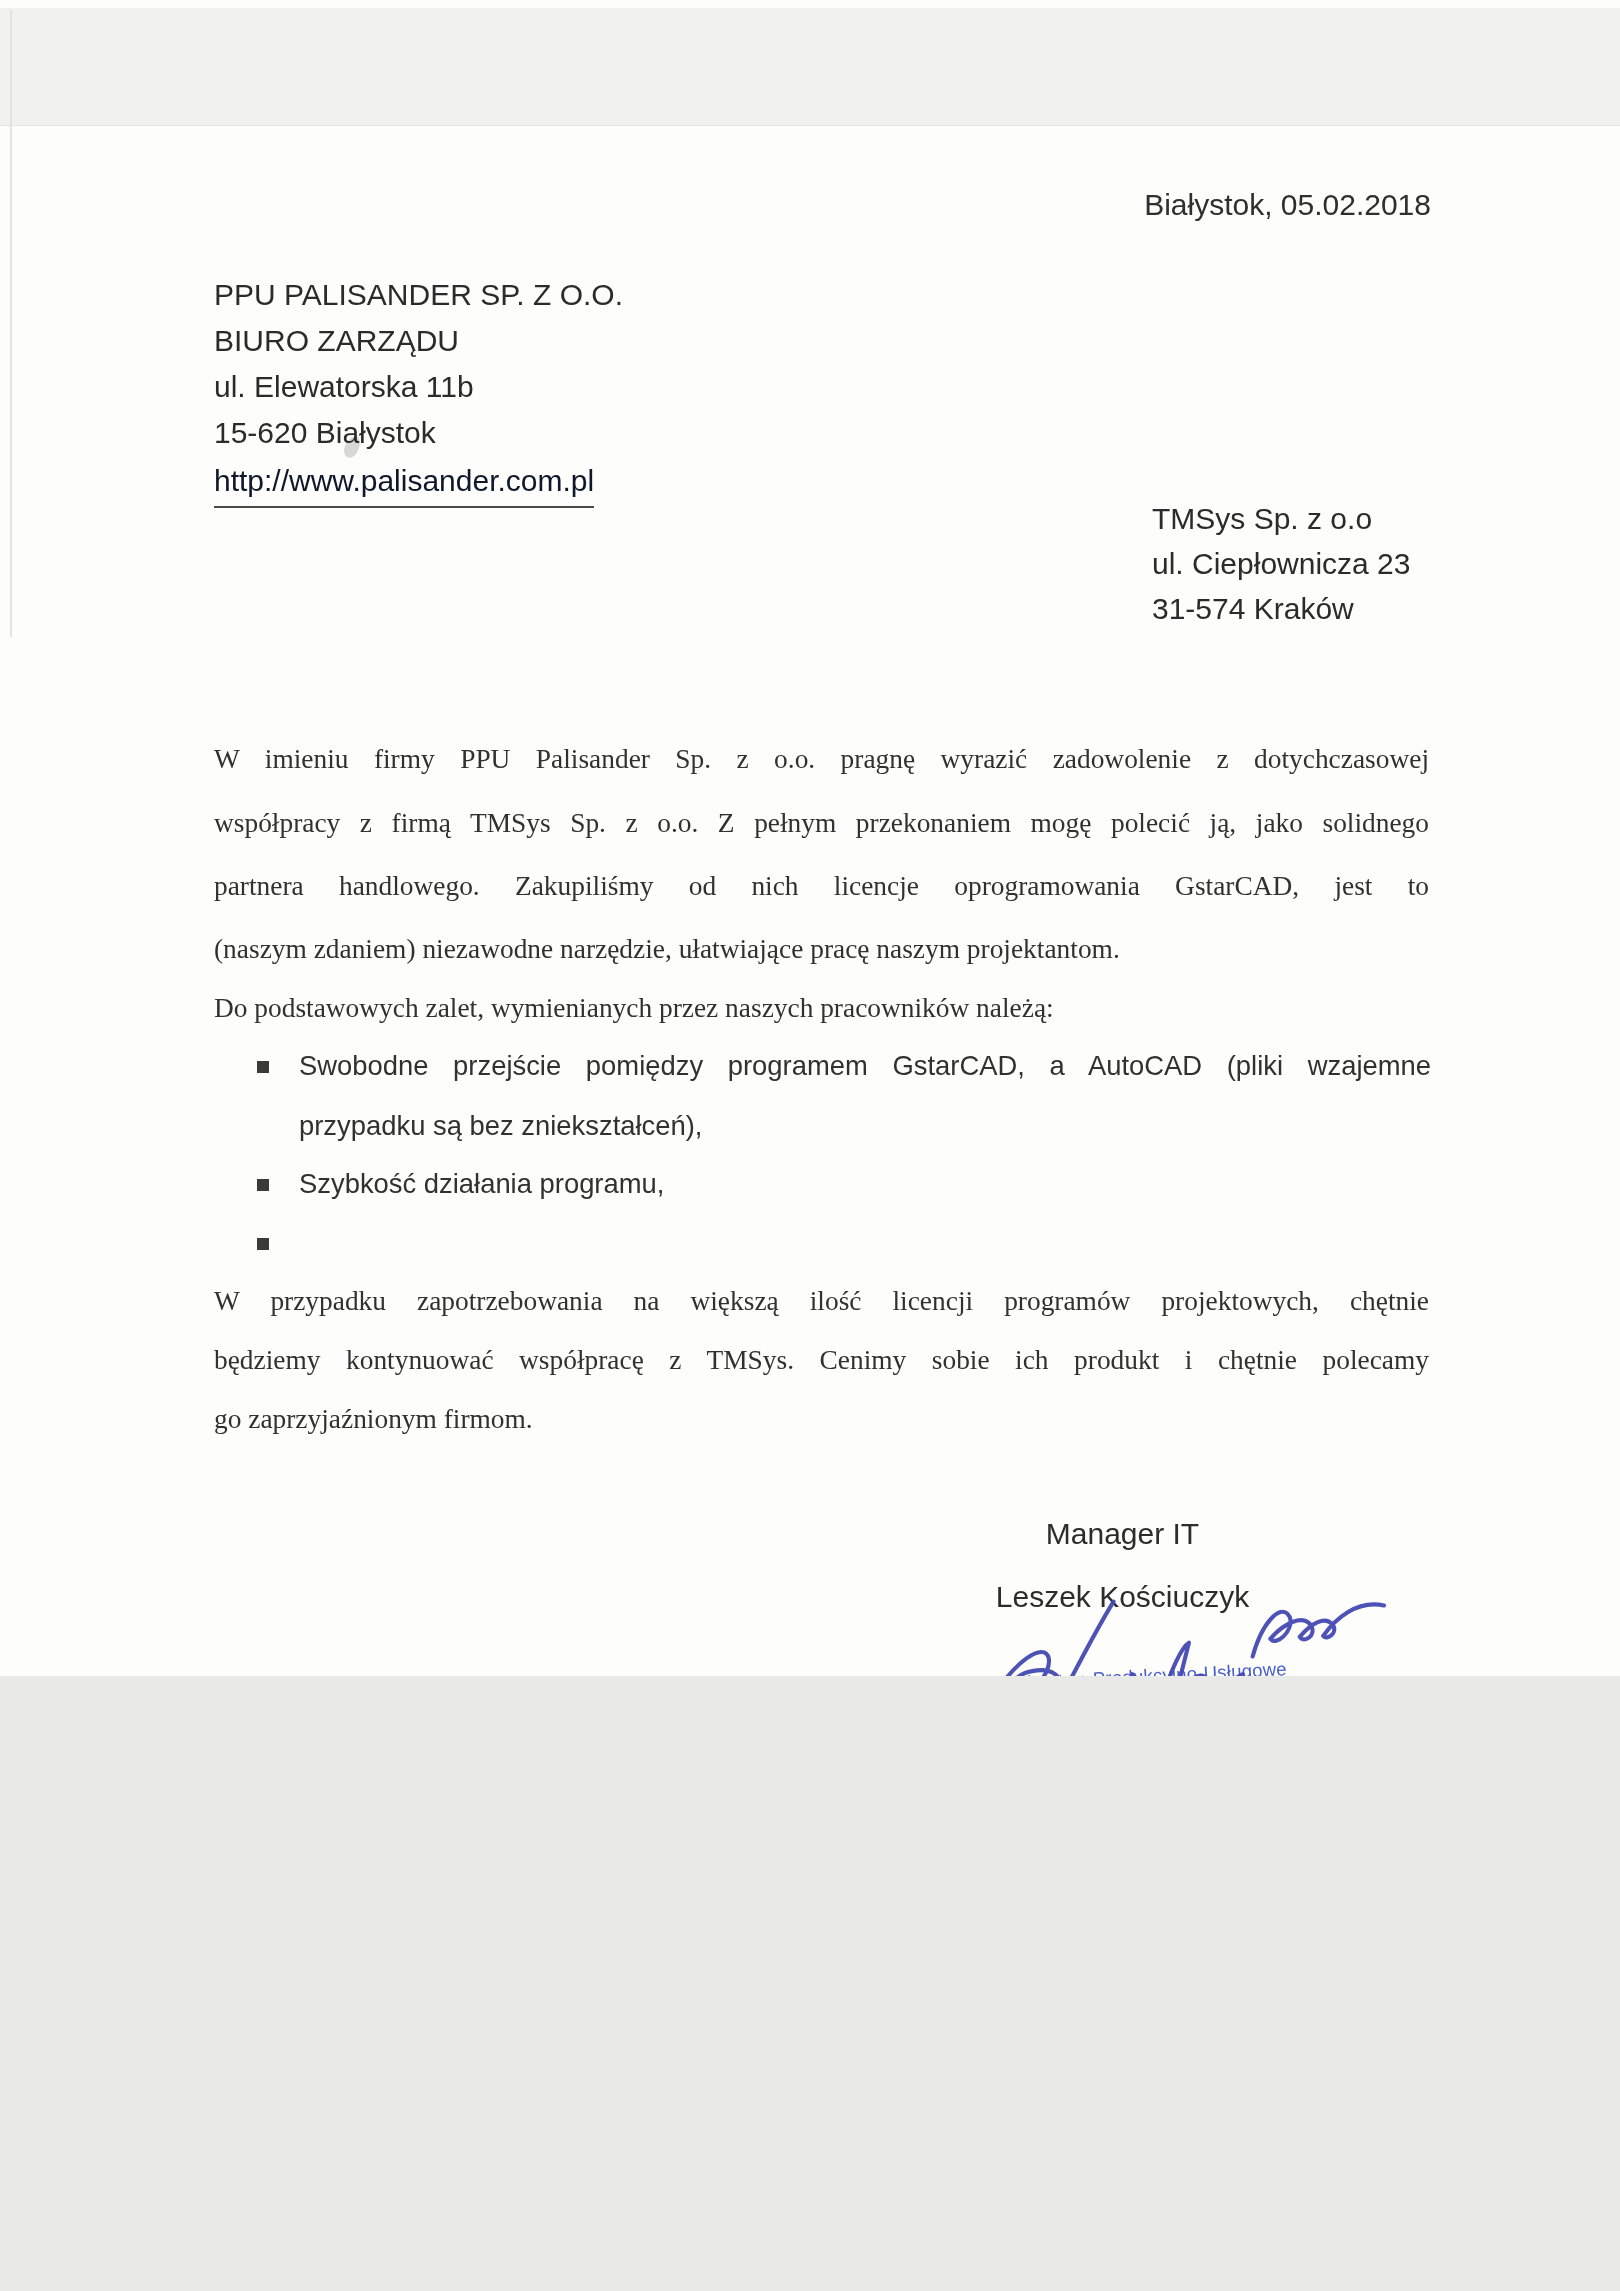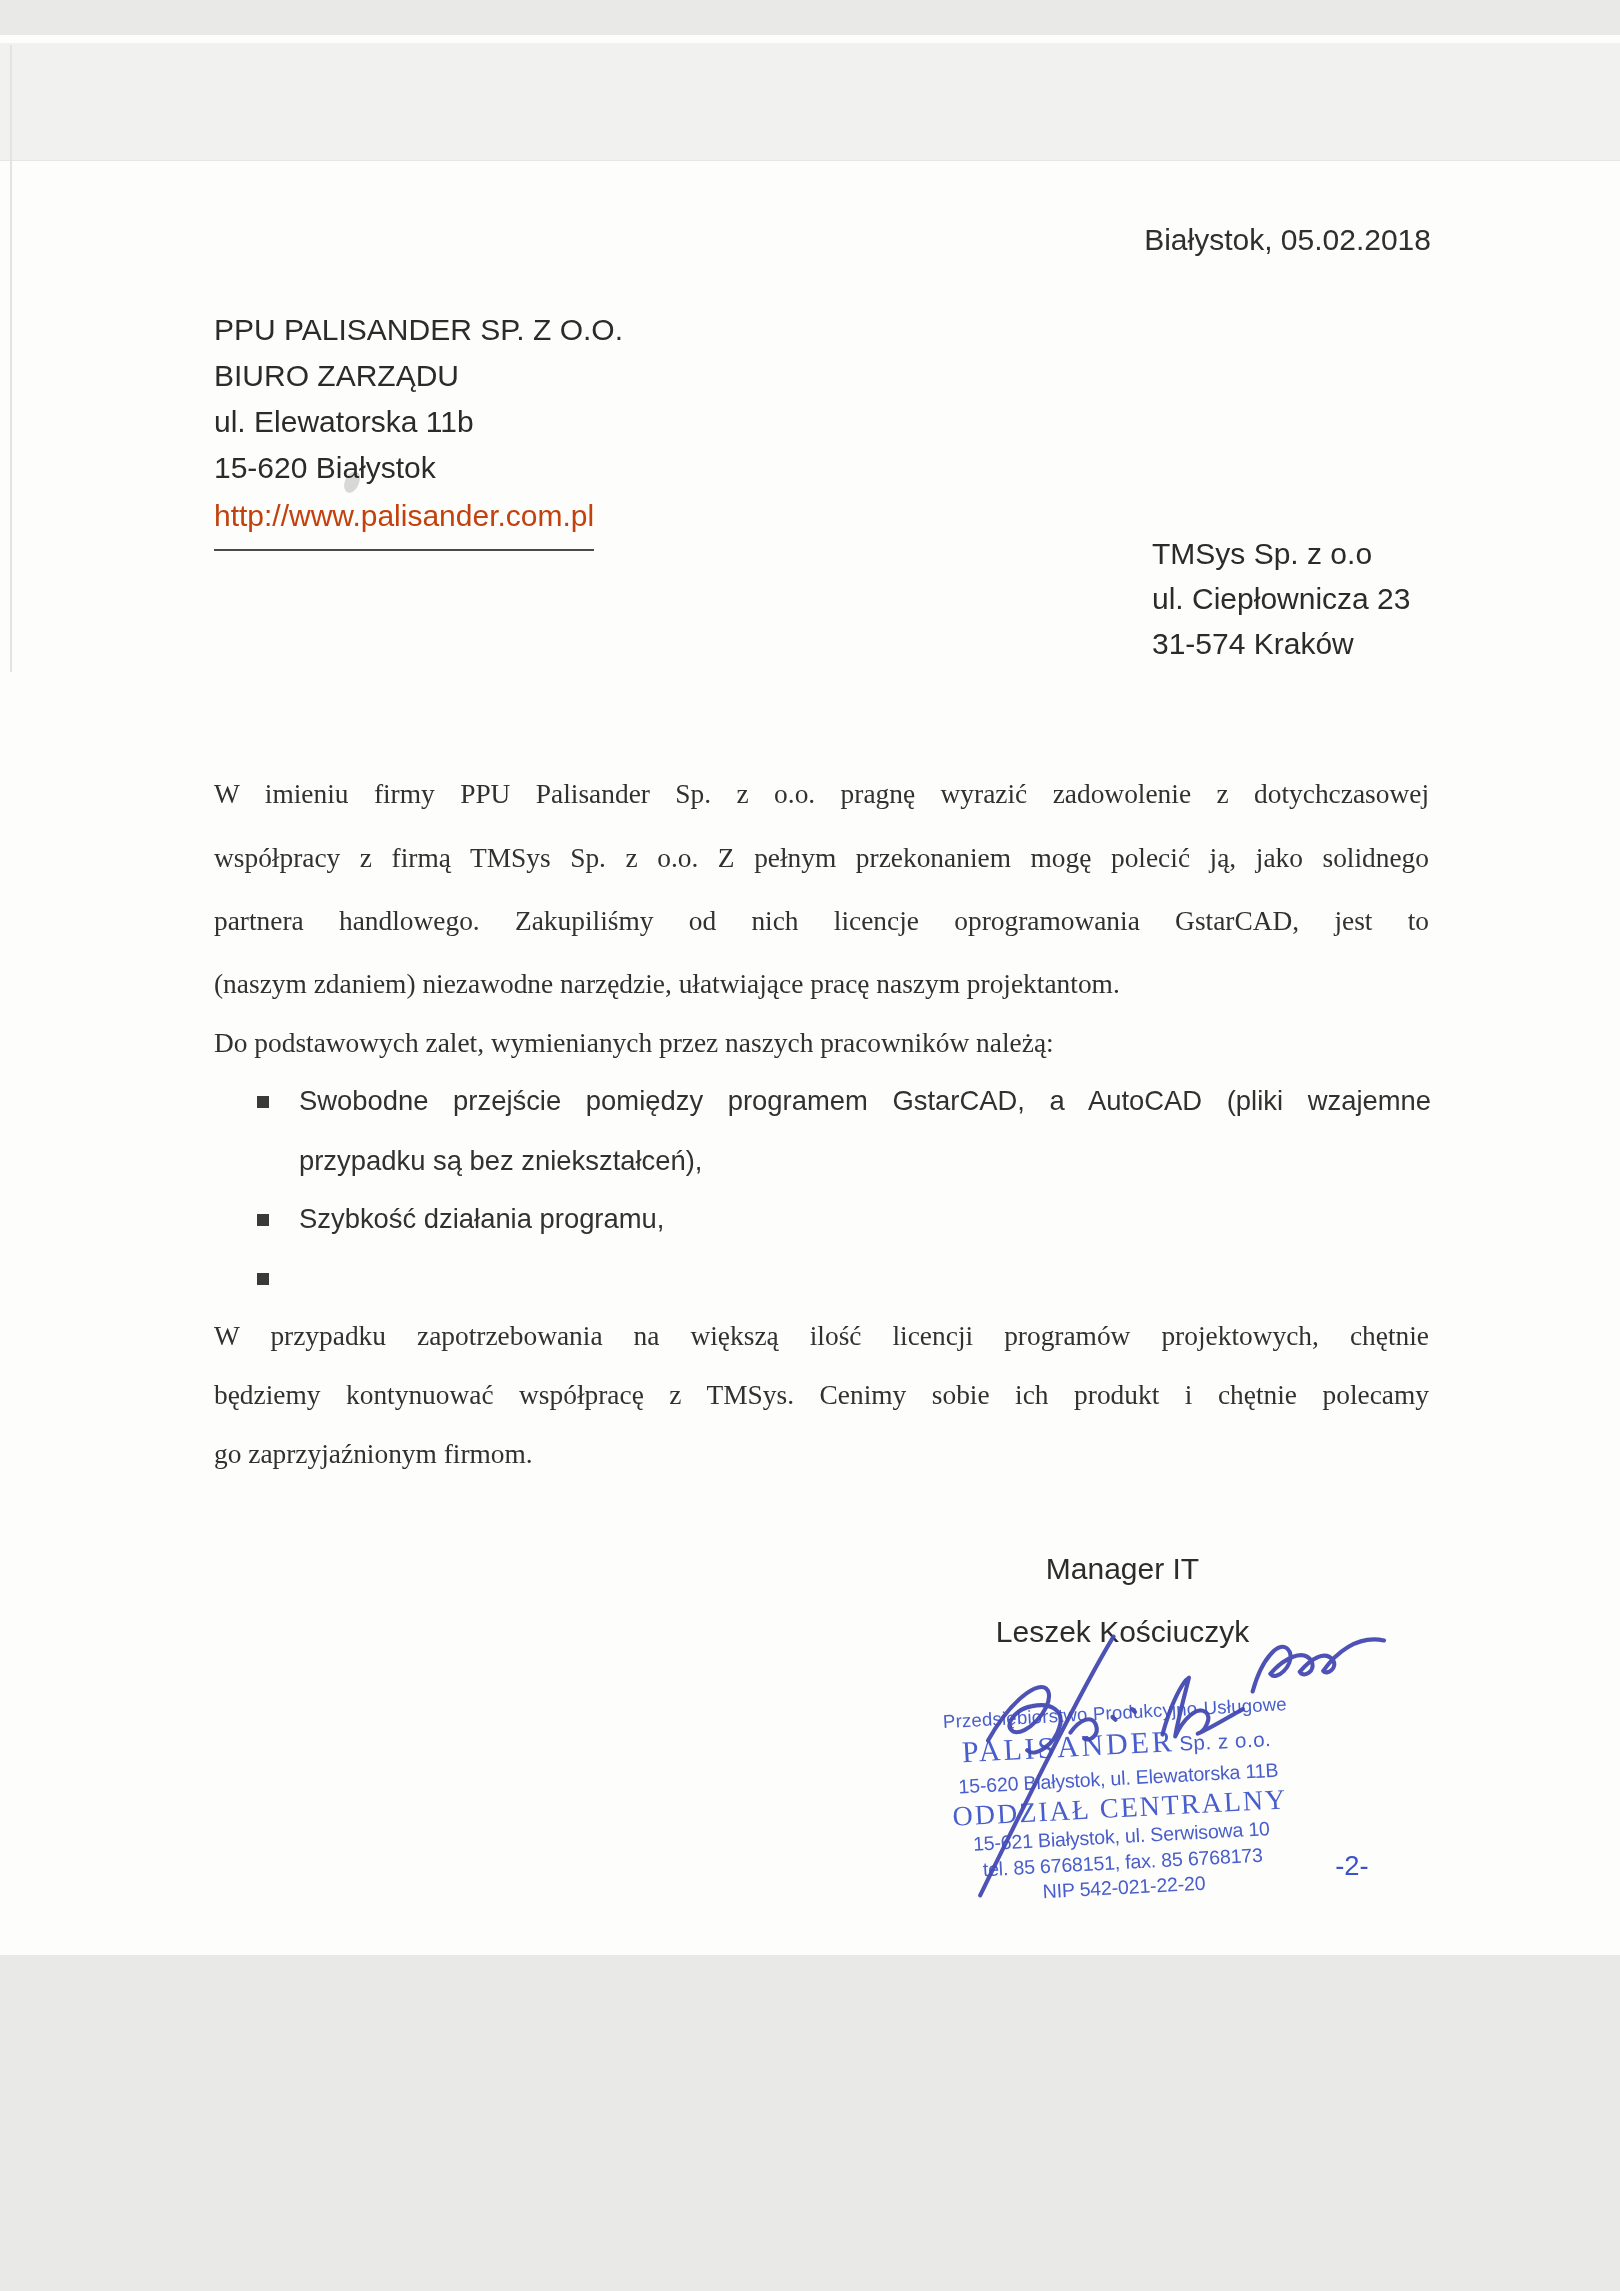--- a/index.html
+++ b/index.html
@@ -1,38 +1,37 @@
 <!DOCTYPE html>
 <html><head>
 <meta charset="utf-8">
 <style>
   * { margin:0; padding:0; box-sizing:border-box; }
   html,body { background:#e9e9e7; }
   #page {
-    position:relative; width:1620px; height:1920px;
+    position:relative; width:1620px; height:1676px;
     background:#fdfdfc; overflow:hidden;
     font-family:"Liberation Sans", sans-serif;
     color:#2e2e2e;
-    margin-top:35px;
   }
   
   .scan-top-band { position:absolute; left:0; top:7.8px; width:1620px; height:118px;
     background:#f1f1ef; border-bottom:1px solid #e6e6e3; }
   .scan-left-line { position:absolute; left:9.8px; top:9.8px; width:2px; height:627px;
     background:#e3e3e0; }
   .scan-smudge { position:absolute; left:345px; top:436px; width:13.7px; height:21.6px;
     background:#b9b9b6; border-radius:60% 40% 55% 45%; opacity:.55; transform:rotate(18deg); }
 
   .abs { position:absolute; }
 
   .dateline { left:1039px; top:188px; width:392px; text-align:right;
     font-size:30px; color:#2f2f2f; }
 
   .sender { left:214px; top:272px; width:549px; font-size:30px; line-height:46px; color:#2b2b2b; }
-  .sender .url { display:inline-block; margin-top:2px; border-bottom:2px solid #4a4a48; padding-bottom:10px; color:#c2410c; }
+  .sender .url { display:inline-block; margin-top:2px; border-bottom:2px solid #4a4a48; padding-bottom:2px; color:#0f172a; }
 
   .recipient { left:1152px; top:496px; width:412px; font-size:30px; line-height:45px; color:#2b2b2b; }
 
   .doc-title { left:0; top:655px; width:1620px; text-align:center;
     font-size:39px; font-weight:bold; letter-spacing:1px; color:#2d3330; }
 
   .bodyline { position:absolute; left:214px; width:1215px; height:45px;
     font-size:27.4px; color:#313131; white-space:normal;font-family:Liberation Serif, serif; }
   .jl { text-align:justify; text-align-last:justify; }
 

